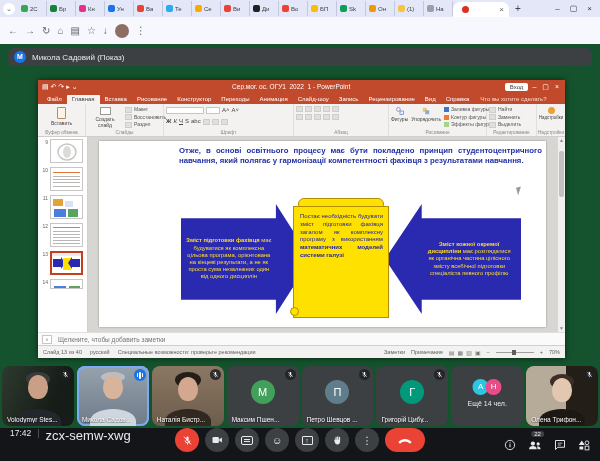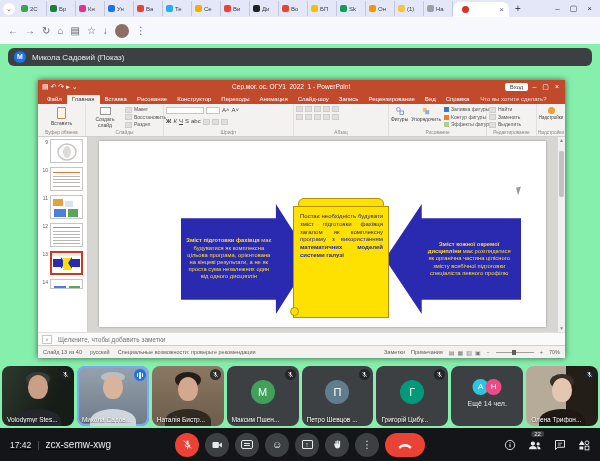--- a/index.html
+++ b/index.html
@@ -19,21 +19,21 @@
   .winctl { margin-left:auto; display:flex; gap:10px; padding-right:8px; font-size:8px; color:#333; }
 
   .btoolbar { position:absolute; top:17px; left:0; right:0; height:27px; background:#f7f8fd; display:flex; align-items:center; gap:7px; padding:0 8px; }
   .navic { font-size:10px; color:#5f6368; }
   .omnibox { flex:1; height:18px; background:#fff; border-radius:9px; display:flex; align-items:center; gap:5px; padding:0 9px; box-shadow:0 0 0 1px #e0e3ef; }
   .siteic { width:8px; height:8px; border-top:2px solid #5f6368; border-bottom:2px solid #5f6368; }
   .urltxt { font-size:8px; color:#202124; }
   .avatarc { width:14px; height:14px; border-radius:50%; background:#8d6e63; }
 
   
-  .meet { position:absolute; top:44px; left:0; right:0; bottom:0; background:#86efac; }
+  .meet { position:absolute; top:44px; left:0; right:0; bottom:0; background:#14532d; }
   .presenter { position:absolute; top:4px; left:8px; right:8px; height:18px; background:#3c4043; border-radius:6px; display:flex; align-items:center; gap:6px; padding-left:6px; }
   .pavatar { width:12px; height:12px; border-radius:50%; background:#1a73e8; color:#fff; font-size:7px; font-weight:bold; text-align:center; line-height:12px; }
   .pname { color:#e8eaed; font-size:8px; }
 
   
   .ppt { position:absolute; left:38px; top:36px; width:527px; height:278px; background:#f3f2f1; box-shadow:0 0 6px rgba(0,0,0,.6); font-family:"Liberation Sans",sans-serif; }
   .ptitle { height:13px; background:#c14a2c; display:flex; align-items:center; color:#fff; padding:0 4px; gap:4px; }
   .qat { font-size:7px; color:#fff; display:flex; gap:4px; }
   .ptitletxt { flex:1; text-align:center; font-size:6.5px; white-space:nowrap; overflow:hidden; }
   .signin { background:#fff; color:#444; font-size:6px; padding:1px 5px; border-radius:2px; }
@@ -106,24 +106,24 @@
   .morewrap { position:absolute; left:50%; top:13px; transform:translateX(-50%); display:flex; }
   .mc { width:16px; height:16px; border-radius:50%; color:#fff; font-size:8px; text-align:center; line-height:16px; }
   .mc+.mc { margin-left:-3px; }
   .moretxt { position:absolute; left:0; right:0; top:34px; text-align:center; color:#e8eaed; font-size:7px; }
   .tname { position:absolute; left:5px; bottom:3px; color:#fff; font-size:6.5px; text-shadow:0 1px 2px rgba(0,0,0,.8); white-space:nowrap; overflow:hidden; max-width:62px; }
   .micbadge { position:absolute; top:3px; right:3px; width:11px; height:11px; border-radius:50%; background:rgba(32,33,36,.85); display:flex; align-items:center; justify-content:center; }
   .spkbadge { position:absolute; top:3px; right:3px; width:12px; height:12px; border-radius:50%; background:#1a73e8; display:flex; align-items:center; justify-content:center; gap:1px; }
   .spkbar { width:1.5px; background:#fff; border-radius:1px; }
 
   
-  .bbar { position:absolute; left:0; right:0; bottom:0; height:33px; background:#141518; display:flex; align-items:center; padding:0 10px;text-decoration:underline; }
+  .bbar { position:absolute; left:0; right:0; bottom:0; height:33px; background:#141518; display:flex; padding:0 10px; }
   .btime { color:#e8eaed; font-size:8.5px; }
   .bdiv { color:#5f6368; margin:0 6px; font-size:8.5px; }
-  .bcode { color:#e8eaed; font-size:10px; }
+  .bcode { color:#e8eaed; font-size:13px; }
   .bcenter { position:absolute; left:50%; transform:translateX(-50%); display:flex; align-items:center; gap:6px; }
   .cbtn { width:24px; height:24px; border-radius:50%; background:#3c4043; display:flex; align-items:center; justify-content:center; color:#e8eaed; font-size:10px; }
   .cbtn.red { background:#ea4335; }
   .endcall { width:40px; height:24px; border-radius:13px; background:#ea4335; display:flex; align-items:center; justify-content:center; }
   .ccic { width:12px; height:9px; border:1px solid #e8eaed; border-radius:2px; position:relative; }
   .ccic::after { content:""; position:absolute; left:2px; right:2px; bottom:2px; height:1px; background:#e8eaed; box-shadow:0 -2px 0 #e8eaed; }
   .presic { width:11px; height:9px; border:1px solid #e8eaed; border-radius:1px; text-align:center; font-size:7px; line-height:8px; color:#e8eaed; }
   .bright { margin-left:auto; display:flex; align-items:center; gap:12px; }
   .ric { position:relative; display:flex; align-items:center; justify-content:center; }
   .badge22 { position:absolute; top:-8px; left:50%; transform:translateX(-30%); background:#3c4043; color:#e8eaed; font-size:6px; padding:0 3px; border-radius:5px; }
@@ -425,20 +425,21 @@
               <span class="tnum">14</span>
               <span class="tbox" style="height:10px;"><svg width="33" height="10" viewBox="0 0 33 10">
                   <rect x="3" y="2" width="12" height="7" fill="#4d7edb"></rect>
                   <rect x="18" y="2" width="11" height="7" fill="#5ba361"></rect>
                 </svg></span>
             </div>
         </div>
 
         <div class="canvas">
           <div class="slide">
+            <div class="heading">Отже, в основі освітнього  процесу має бути покладено принцип студентоцентричного навчання, який полягає у гармонізації компетентності фахівця з результатами навчання.</div>
 
             <div class="arrow arrowL">
               <div class="atext">
                   <span><b>Зміст підготовки фахівця</b> <span>має будуватися як комплексна цільова програма, орієнтована на кінцеві результати, а не як проста сума незалежних один від одного дисциплін</span></span>
                 </div>
             </div>
 
             <div class="arrow arrowR">
               <div class="atext">
                   <span><b>Зміст кожної окремої дисципліни</b> <span>має розглядатися як органічна частина цілісного змісту всебічної підготовки спеціаліста певного профілю</span></span>

